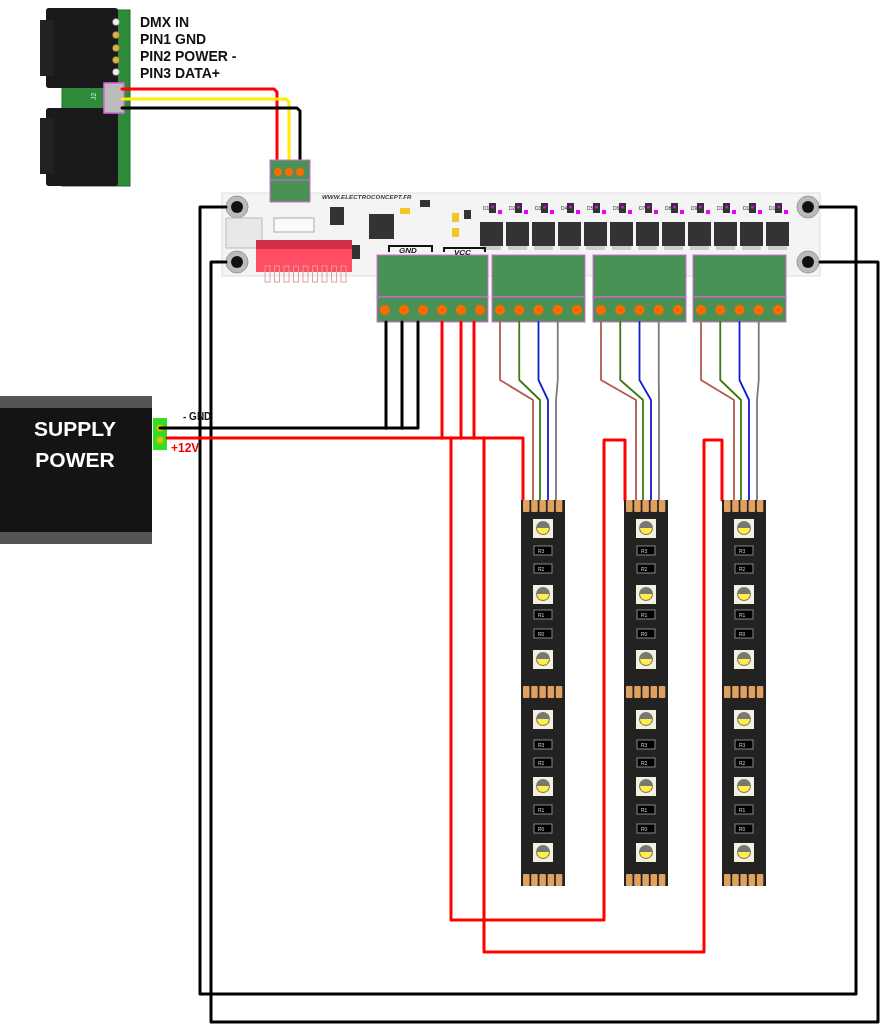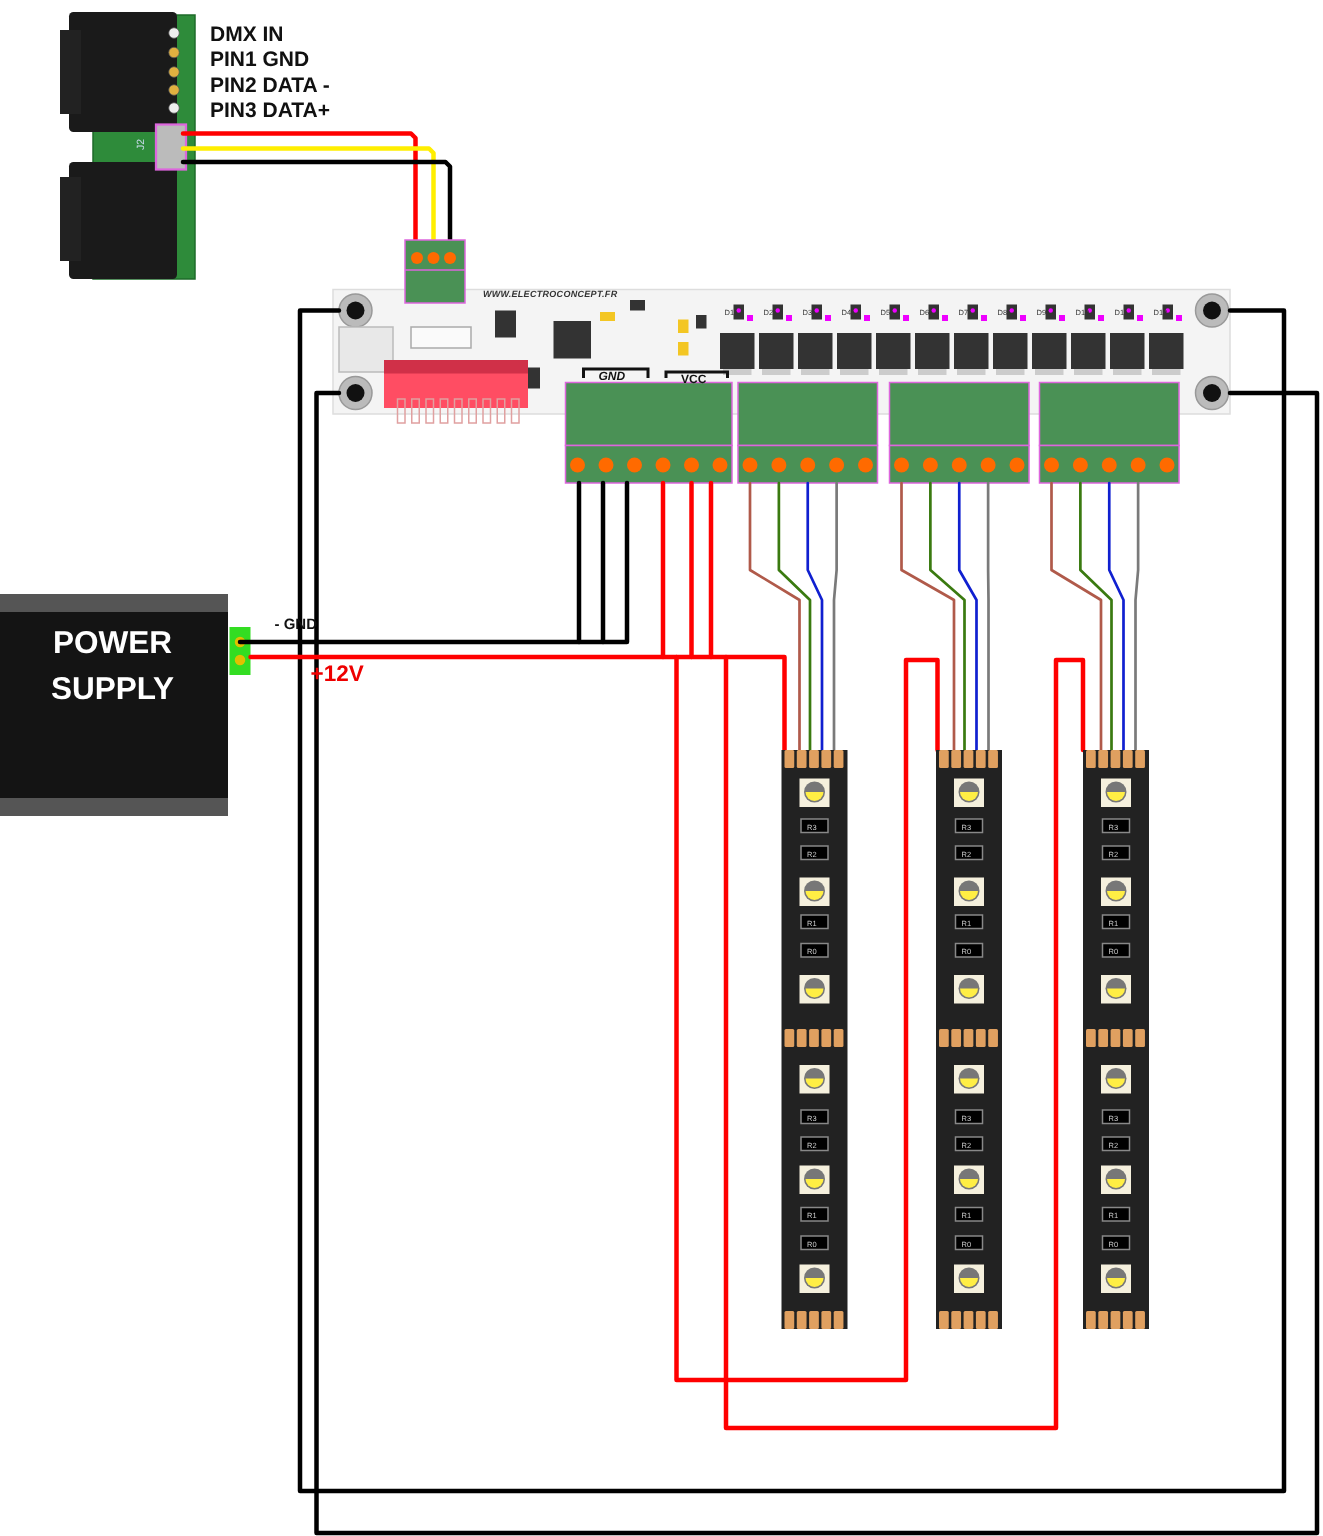--- a/index.html
+++ b/index.html
@@ -3,24 +3,24 @@
 <meta charset="utf-8">
 <style>
   html, body { margin:0; padding:0; background:#ffffff; }
   body { width:882px; height:1024px; position:relative; overflow:hidden; font-family:"Liberation Sans", sans-serif; }
   #canvas { position:absolute; left:0; top:0; }
   .lbl { position:absolute; font-family:"Liberation Sans", sans-serif; font-weight:bold; }
   #dmx-label { left:140px; top:14px; width:130px; text-align:left; font-size:14px; line-height:17px; color:#111; }
   #dmx-label div { white-space:nowrap; }
   #psu-label { left:0; top:413px; width:150px; text-align:center; color:#fff; font-size:21px; line-height:31px; }
   #gnd-label { left:183px; top:411px; font-size:10px; color:#111; }
-  #v12-label { left:171px; top:441px; font-size:15px; color:#e00;margin-left:36px; }
+  #v12-label { left:171px; top:441px; font-size:12px; color:#e00; }
   #board-url { left:322px; top:194px; font-size:6px; color:#333; font-style:italic; letter-spacing:0.2px; }
   #gnd-tag { left:399px; top:246px; font-size:8px; color:#111; font-style:italic; }
-  #vcc-tag { left:454px; top:248px; font-size:8px; color:#111; }
+  #vcc-tag { left:454px; top:248px; font-size:8px; color:#111; font-style:italic; }
 </style>
 </head>
 <body>
 
 <svg id="canvas" width="882" height="1024">
     <g>
       <rect x="62" y="10" width="68" height="176" fill="#2e8b3a" stroke="#1e6b2a"></rect>
       <rect x="46" y="8" width="72" height="80" fill="#1a1a1a" rx="3"></rect>
       <rect x="40" y="20" width="14" height="56" fill="#222"></rect>
       <rect x="46" y="108" width="72" height="78" fill="#1a1a1a" rx="3"></rect>
@@ -368,26 +368,26 @@
       <rect x="735" y="805" width="18" height="9" fill="#000" stroke="#888" stroke-width="1"></rect>
       <text x="739" y="812" font-size="5" fill="#ccc" font-family="Liberation Sans, sans-serif">R1</text>
       <rect x="735" y="824" width="18" height="9" fill="#000" stroke="#888" stroke-width="1"></rect>
       <text x="739" y="831" font-size="5" fill="#ccc" font-family="Liberation Sans, sans-serif">R0</text>
     </g>
   </svg>
 
 <div id="dmx-label" class="lbl">
   <div>DMX IN</div>
   <div>PIN1 GND</div>
-  <div>PIN2 DATA -</div>
+  <div>PIN2 POWER -</div>
   <div>PIN3 DATA+</div>
 </div>
 
 <div id="psu-label" class="lbl">
+  <div>SUPPLY</div>
   <div>POWER</div>
-  <div>SUPPLY</div>
 </div>
 
 <div id="gnd-label" class="lbl">- GND</div>
 <div id="v12-label" class="lbl">+12V</div>
 <div id="board-url" class="lbl">WWW.ELECTROCONCEPT.FR</div>
 <div id="gnd-tag" class="lbl">GND</div>
 <div id="vcc-tag" class="lbl">VCC</div>
 
 </body></html>

